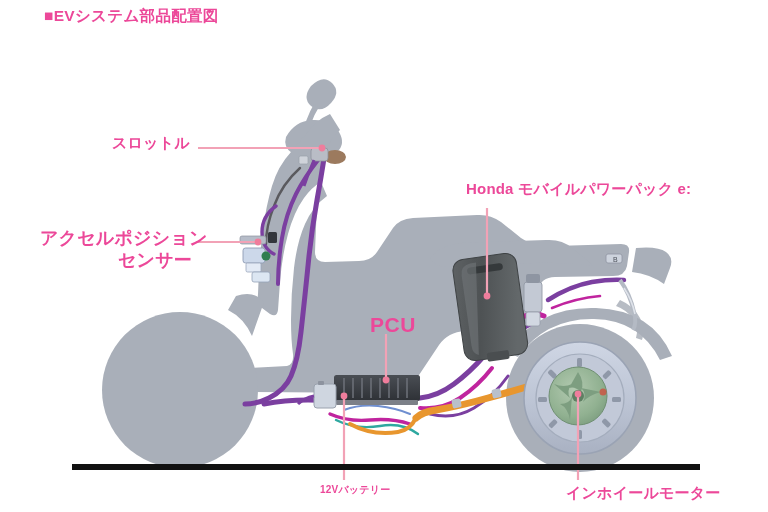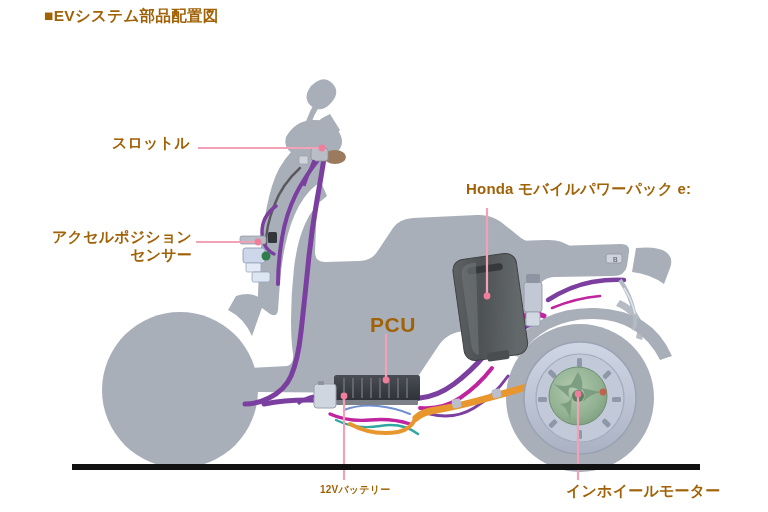--- a/index.html
+++ b/index.html
@@ -24,40 +24,40 @@
   #diagram-svg {
     position: absolute;
     left: 0;
     top: 0;
     width: 768px;
     height: 512px;
   }
   .label {
     position: absolute;
     font-weight: bold;
-    color: #a16207;
+    color: #ec4899;
     white-space: nowrap;
     letter-spacing: 0.2px;
     line-height: 1.22;
   }
   #title {
     left: 44px;
     top: 7px;
     font-size: 15.5px;
     letter-spacing: 0.3px;
   }
   #label-throttle {
     left: 112px;
     top: 134px;
     font-size: 15px;
   }
   #label-aps {
     left: 40px;
     top: 228px;
-    font-size: 15px;
+    font-size: 18px;
     text-align: right;
     width: 152px;
   }
   #label-aps .ln2 { display: block; }
   #label-mpp {
     left: 466px;
     top: 180px;
     font-size: 15px;
   }
   #label-pcu {
@@ -68,21 +68,20 @@
   }
   #label-batt12v {
     left: 320px;
     top: 484px;
     font-size: 10px;
   }
   #label-motor {
     left: 566px;
     top: 484px;
     font-size: 15px;
-    font-family: Liberation Mono, monospace;
   }
 </style>
 </head>
 <body>
 
 <div id="figure">
 
   <div class="label" id="title">■EVシステム部品配置図</div>
 
   <svg id="diagram-svg" viewBox="0 0 768 512">

